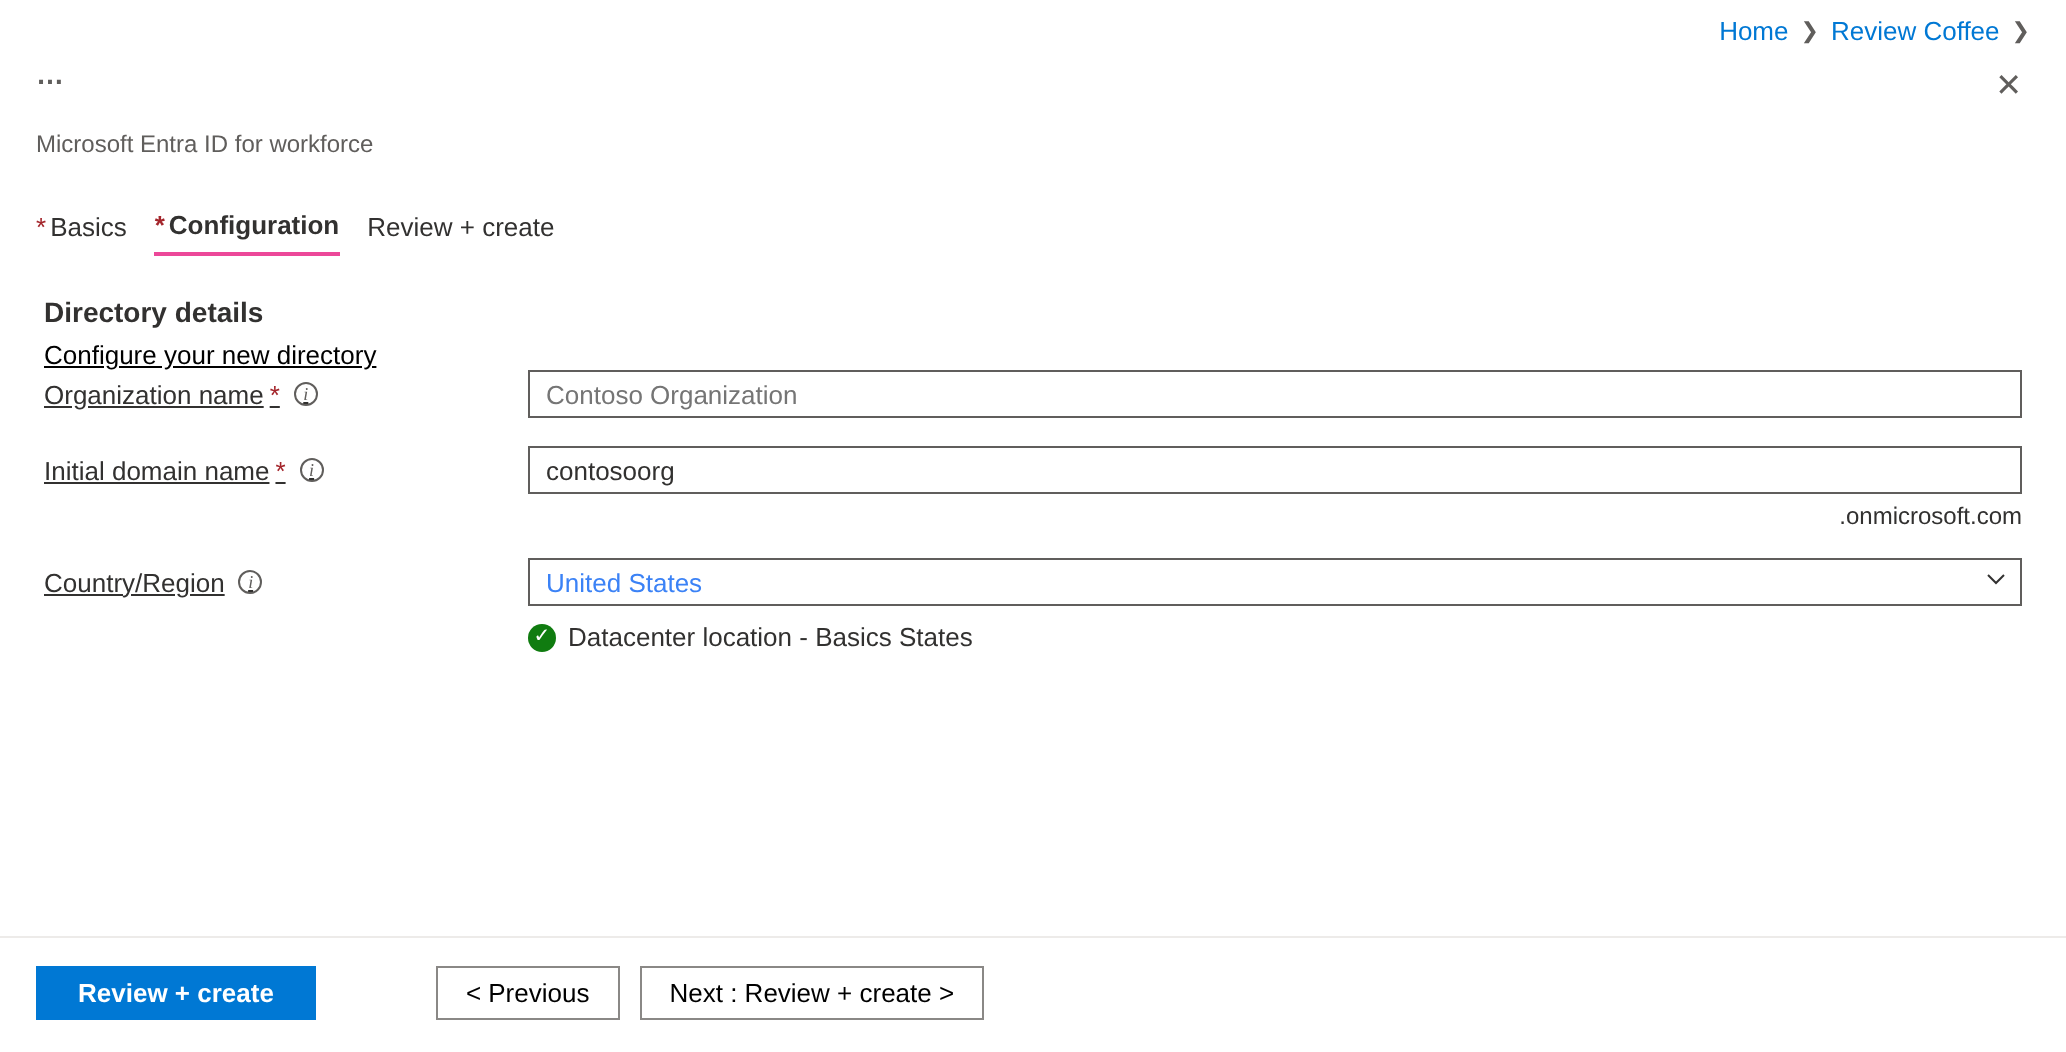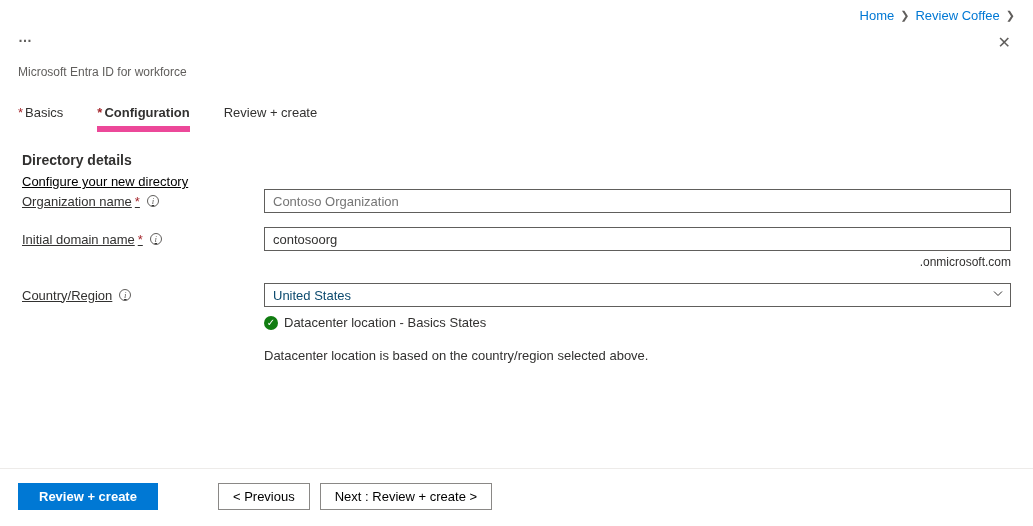--- a/index.html
+++ b/index.html
@@ -43,34 +43,35 @@
     }
     .subtitle { font-size: 12px; color: #605e5c; margin-top: 20px; }
     .close-x {
       color: #605e5c;
       font-size: 16px;
       cursor: pointer;
       padding: 4px;
     }
     .tabs {
       display: flex;
-      gap: 34px;
+      gap: 14px;
       padding: 26px 18px 0 18px;
       border-bottom: none;
+      align-items: center;
     }
     .tab {
       padding-bottom: 6px;
       cursor: pointer;
       color: #323130;
       font-size: 13px;
     }
     .tab .req { color: #a4262c; margin-right: 2px; }
     .tab.active {
       font-weight: 600;
-      border-bottom: 6px solid #ec4899;
+      border-bottom: 2px solid #ec4899;
     }
     .content {
       padding: 20px 22px 10px 22px;
     }
     .section-title {
       font-weight: 600;
       font-size: 14px;
       margin-bottom: 6px;
     }
     .section-desc {
@@ -128,21 +129,21 @@
       font-size: 12px;
       color: #323130;
       margin-top: 2px;
     }
     .select-input {
       width: 100%;
       padding: 3px 26px 3px 8px;
       border: 1px solid #605e5c;
       font-size: 13px;
       font-family: inherit;
-      color: #0c4a6e;
+      color: #3b82f6;
       height: 24px;
       position: relative;
       background: #fff;
       cursor: pointer;
       display: flex;
       align-items: center;
       justify-content: space-between;
     }
     .select-input .value { pointer-events: none; }
     .select-input .caret {
@@ -296,24 +297,20 @@
   </div>
 
   <div class="status-row">
     <div style="width:242px;"></div>
     <div class="status-msg">
       <span class="check-icon">✓</span>
       <span>Datacenter location - Basics States</span>
     </div>
   </div>
 
-  <div class="note-row">
-    <div style="width:242px;"></div>
-    <div class="note">Datacenter location is based on the country/region selected above.</div>
-  </div>
 </div>
 
 <div class="footer">
   <button class="btn btn-primary">Review + create</button>
   <div class="gap-spacer"></div>
   <button class="btn">&lt; Previous</button>
   <button class="btn">Next : Review + create &gt;</button>
 </div>
 
 </body></html>

